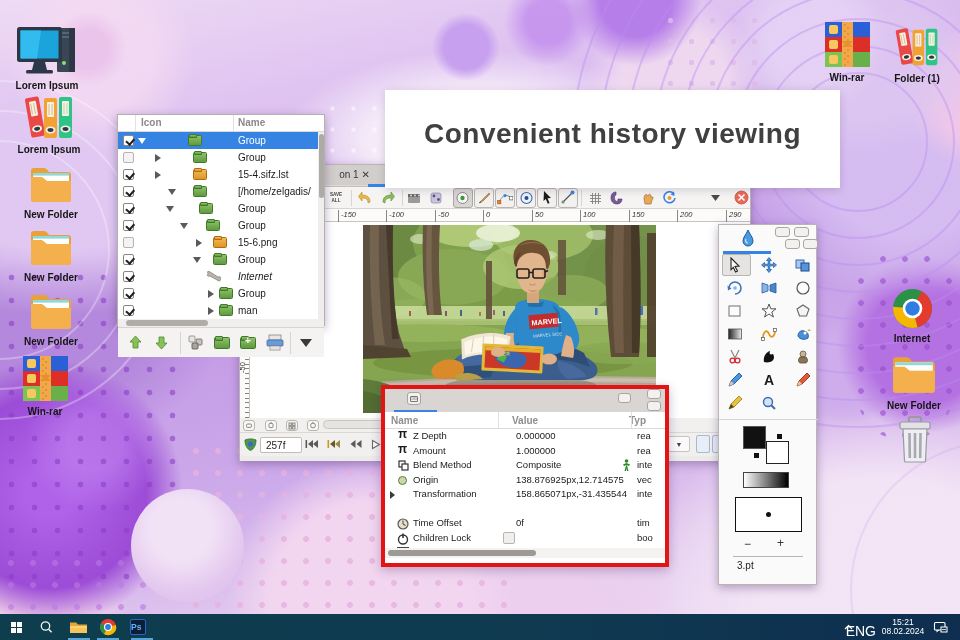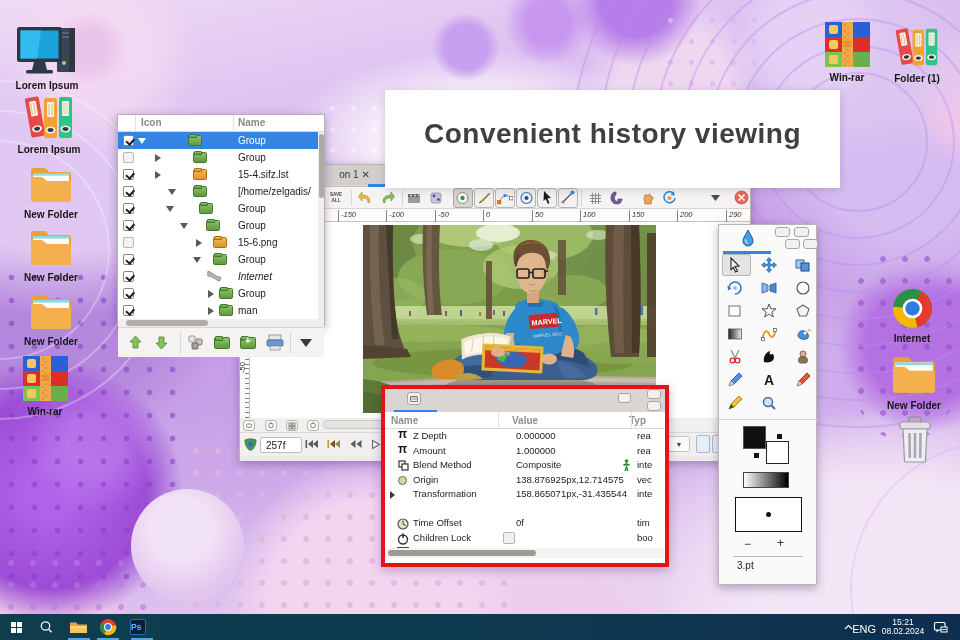--- a/index.html
+++ b/index.html
@@ -959,21 +959,21 @@
     <circle cx="13" cy="13" r="2.9" fill="#2f7de0"></circle>
   </svg>
   <div class="tbi" style="left:130px;top:5px;width:16px;height:16px;background:#0d1f38;border:1px solid #2a64c8;border-radius:2px;color:#63b2f2;font-size:8.5px;font-weight:bold;text-align:left;line-height:15px;">Ps</div>
   <div class="uline" style="left:68px;width:22px;"></div>
   <div class="uline" style="left:97px;width:22px;"></div>
   <div class="uline" style="left:131px;width:22px;"></div>
   <div id="tray">
     <svg style="position:absolute;right:99px;top:10px;" width="9" height="6" viewBox="0 0 9 6">
           <path d="M1 5 L4.5 1.5 L8 5" fill="none" stroke="#fff" stroke-width="1.2"></path>
         </svg>
-    <span style="position:absolute;right:76px;top:8.5px;font-size:11px;">ENG</span>
+    <span style="position:absolute;right:76px;top:8.5px;font-size:14px;">ENG</span>
     <div style="position:absolute;right:24px;top:3.5px;text-align:center;width:50px;font-size:8.5px;line-height:9.5px;">15:21<br>08.02.2024</div>
     <svg style="position:absolute;right:4px;top:6px;" width="15" height="14" viewBox="0 0 15 14">
       <rect x="1.5" y="2.5" width="10.5" height="7.5" rx="1" fill="none" stroke="#fff" stroke-width="1.1"></rect>
       <path d="M3.5 10 L3.5 12.6 L6.5 10" fill="#fff"></path>
       <rect x="8" y="7" width="6" height="5" fill="#10334d" stroke="#fff" stroke-width="1"></rect>
       <line x1="9" y1="9.5" x2="13" y2="9.5" stroke="#fff" stroke-width=".8"></line>
     </svg>
   </div>
 </div>
 </div>

